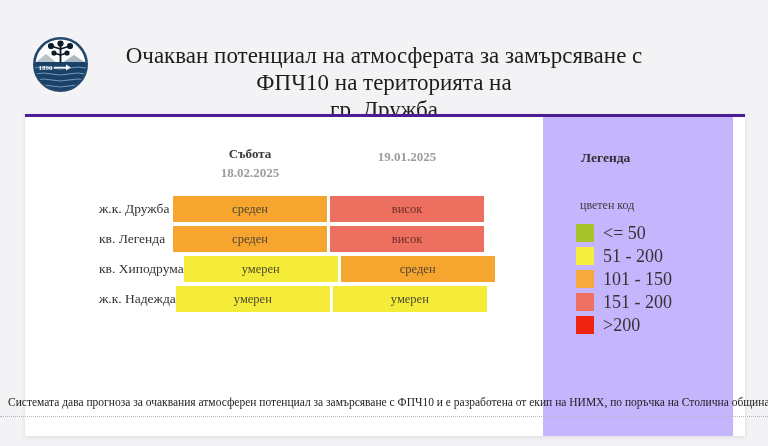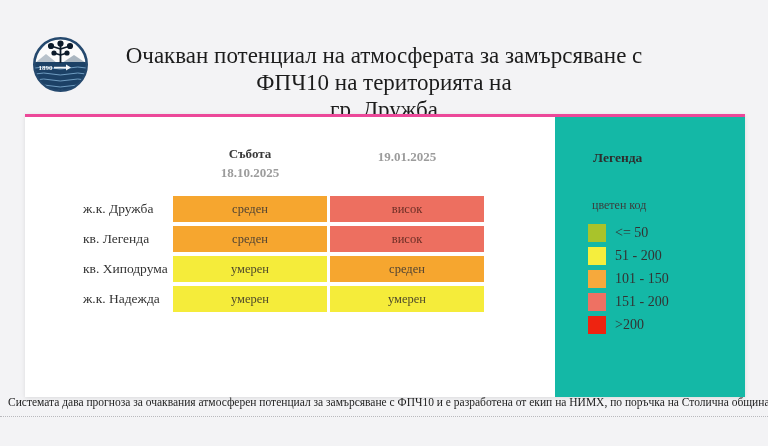--- a/index.html
+++ b/index.html
@@ -9,45 +9,45 @@
     font-family:"Liberation Serif","DejaVu Serif",serif;
     -webkit-font-smoothing:antialiased;
   }
   
   .header{position:absolute;top:36px;left:32px;display:flex;align-items:flex-start;}
   .logo{width:57px;height:57px;flex:0 0 57px;}
   .title-box{width:578px;margin-left:6px;padding-top:6px;text-align:center;
     font-size:23px;line-height:27px;color:#1c1c1c;}
   
   .card{
-    position:absolute;left:25px;top:114px;width:720px;height:283px;
-    background:#ffffff;border-top:3px solid #ec4899;
+    position:absolute;left:25px;top:114px;width:720px;height:322px;
+    background:#ffffff;border-top:3px solid #4c1d95;
     box-shadow:0 1px 4px rgba(0,0,0,.10);box-sizing:border-box;
   }
   
   .col-head{position:absolute;top:29px;width:154px;text-align:center;}
   .col-head.c0{left:148px;}
   .col-head.c1{left:305px;}
   .col-head .day{font-size:13px;font-weight:700;color:#3a3a3a;}
   .col-head .date{font-size:13px;font-weight:700;color:#9c9c9c;margin-top:3px;}
   
   .rows{position:absolute;top:79px;left:0;}
   .row{display:flex;align-items:center;height:26px;margin-bottom:4px;}
-  .row-label{flex:0 0 148px;box-sizing:border-box;padding-left:58px;
+  .row-label{flex:0 0 148px;box-sizing:border-box;padding-left:74px;
     font-size:13.5px;color:#333;white-space:nowrap;}
   .cell{width:154px;height:26px;margin-right:3px;display:flex;align-items:center;
     justify-content:center;font-size:12.5px;}
   
-  .legend{position:absolute;top:0;right:0;width:190px;height:100%;background:#14b8a6;}
+  .legend{position:absolute;top:0;right:12px;width:190px;height:100%;background:#c4b5fd;}
   .legend-title{position:absolute;top:33px;left:38px;font-size:13.5px;font-weight:700;color:#2e2e2e;}
   .legend-subtitle{position:absolute;top:81px;left:37px;font-size:12px;color:#3c3c3c;}
   .legend-items{position:absolute;top:107px;left:33px;}
   .legend-item{display:flex;align-items:center;height:18px;margin-bottom:5px;}
   .swatch{width:18px;height:18px;margin-right:9px;flex:0 0 18px;}
-  .legend-label{font-size:14px;color:#333;white-space:nowrap;}
+  .legend-label{font-size:18px;color:#333;white-space:nowrap;}
   
   .footer-text{position:absolute;top:396px;left:8px;right:0;
     font-size:11.5px;color:#1d1d1d;white-space:nowrap;}
   .dotted-line{position:absolute;top:416px;left:0;right:0;border-top:1px dotted #b9b9bd;}
 </style>
 </head>
 <body>
 
 <div class="header">
   <svg class="logo" viewBox="0 0 57 57" xmlns="http://www.w3.org/2000/svg">
@@ -84,21 +84,21 @@
   <div class="title-box">
     <div>Очакван потенциал на атмосферата за замърсяване с ФПЧ10 на територията на</div>
     <div>гр. Дружба</div>
   </div>
 </div>
 
 <div class="card">
 
   <div class="col-head c0">
     <div class="day">Събота</div>
-    <div class="date">18.10.2025</div>
+    <div class="date">18.02.2025</div>
   </div>
   <div class="col-head c1">
     <div class="date">19.01.2025</div>
   </div>
 
   <div class="rows">
 
     <div class="row">
       <div class="row-label">ж.к. Дружба</div>
       <div class="cell" style="background: rgb(246, 166, 47); color: rgb(81, 68, 52);">среден</div>

